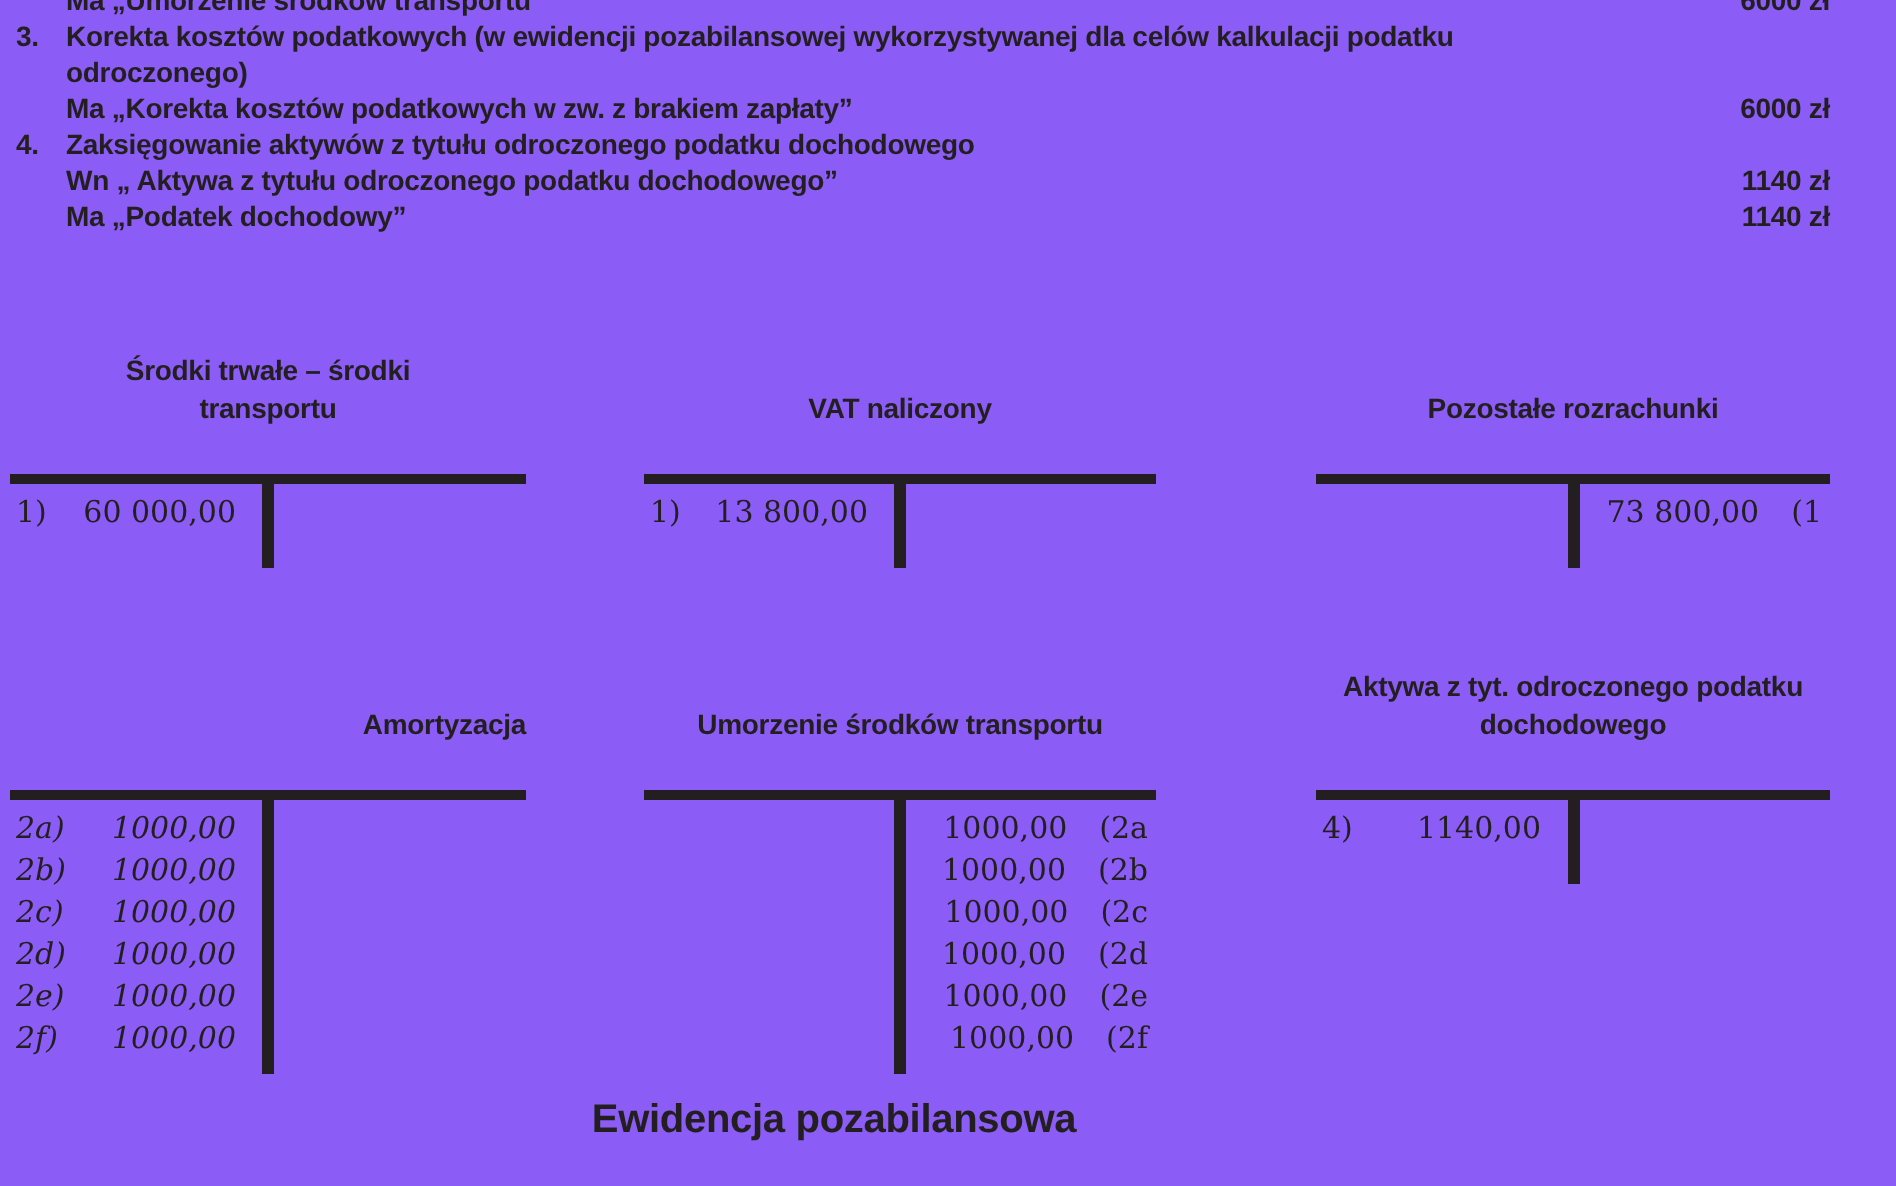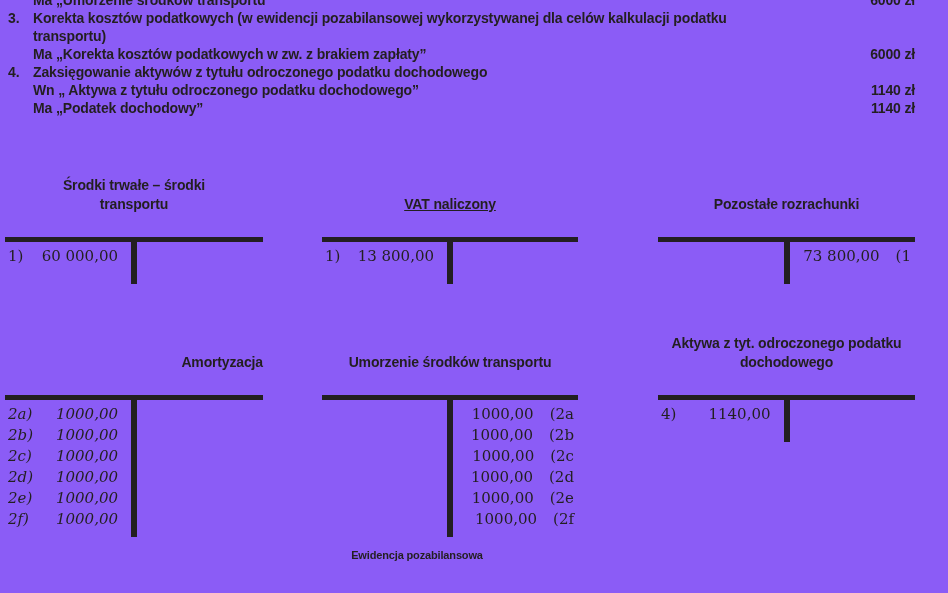--- a/index.html
+++ b/index.html
@@ -32,39 +32,39 @@
   .t-side { width:50%; padding-top:4px; font-family:"DejaVu Serif", serif;
     font-size:15px; line-height:21px; }
   .t-row { display:flex; white-space:nowrap; }
   .t-debit .t-row { padding:0 16px 0 3px; }
   .t-debit .t-amt { margin-left:auto; }
   .t-credit .t-row { padding:0 4px 0 6px;justify-content:center; }
   .t-credit .t-amt { flex:1; text-align:right; margin-right:16px; }
   
   #footer-heading {
     position:absolute; left:0; top:549px; width:834px; text-align:center;
-    font-size:11px; font-weight:bold; letter-spacing:-0.15px;
+    font-size:20px; font-weight:bold; letter-spacing:-0.15px;
   }
 </style>
 </head>
 <body>
 
 <div id="page">
 
   <div id="journal">
     <div class="jline">
       <span>Ma „Umorzenie środków transportu”</span>
       <span class="jamt">6000 zł</span>
     </div>
     <div class="jline">
       <span class="jmarker">3.</span>
       <span>Korekta kosztów podatkowych (w ewidencji pozabilansowej wykorzystywanej dla celów kalkulacji podatku</span>
     </div>
     <div class="jline">
-      <span>transportu)</span>
+      <span>odroczonego)</span>
     </div>
     <div class="jline">
       <span>Ma „Korekta kosztów podatkowych w zw. z brakiem zapłaty”</span>
       <span class="jamt">6000 zł</span>
     </div>
     <div class="jline">
       <span class="jmarker">4.</span>
       <span>Zaksięgowanie aktywów z tytułu odroczonego podatku dochodowego</span>
     </div>
     <div class="jline">
@@ -85,21 +85,21 @@
         <div class="t-row">
           <span class="t-ref">1)</span>
           <span class="t-amt">60 000,00</span>
         </div>
       </div>
       <div class="t-side t-credit"></div>
     </div>
   </div>
 
   <div class="taccount" style="left:322px; top:155px; width:256px;">
-    <div class="t-title" style="height:50px;text-decoration:underline;">VAT naliczony</div>
+    <div class="t-title" style="height:50px;">VAT naliczony</div>
     <div class="t-body" style="height:52px;">
       <span class="t-stem" style="height:42px;"></span>
       <div class="t-side t-debit">
         <div class="t-row">
           <span class="t-ref">1)</span>
           <span class="t-amt">13 800,00</span>
         </div>
       </div>
       <div class="t-side t-credit"></div>
     </div>

